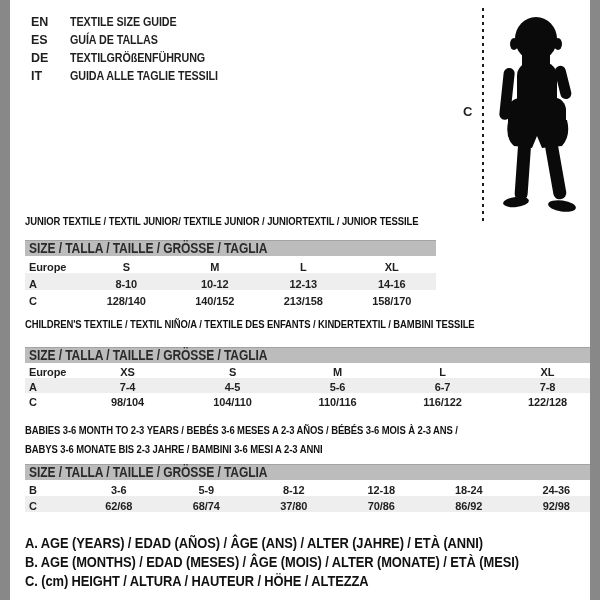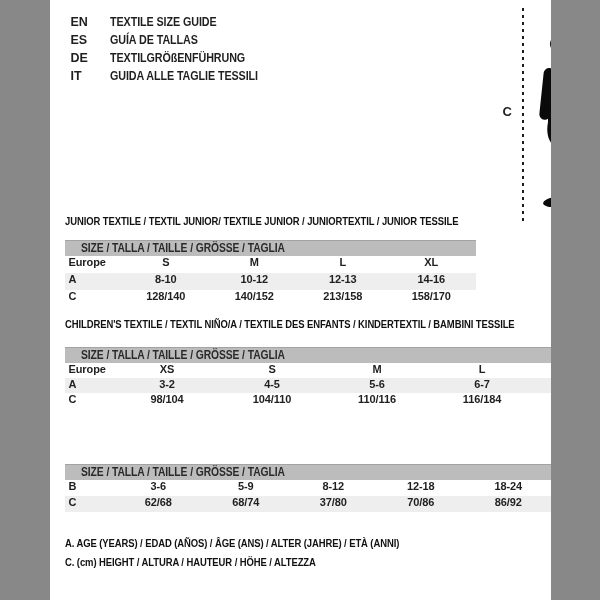--- a/index.html
+++ b/index.html
@@ -1,17 +1,17 @@
 <!DOCTYPE html>
 <html style="--text: #1f1f1f; --header-bar-bg: #bcbcbc; --shaded-row-bg: #eeeeee; --silhouette: #0a0a0a;"><head>
 <meta charset="utf-8">
 <style>
   html,body{margin:0;padding:0;background:#888;}
   .screen{
-    position:relative;width:501px;height:600px;margin:0 auto;
+    position:relative;width:580px;height:600px;margin:0 auto;
     background:#fff;overflow:hidden;
     font-family:"Liberation Sans","DejaVu Sans",sans-serif;
     color:var(--text,#1f1f1f);
     -webkit-font-smoothing:antialiased;
   }
   .cond{display:inline-block;transform:scaleX(0.86);transform-origin:0 50%;white-space:nowrap;letter-spacing:-0.1px;}
 
   
   .lang-block{position:absolute;left:21px;top:13px;}
   .lang-row{display:flex;height:18px;line-height:18px;font-weight:700;font-size:12.5px;}
@@ -28,40 +28,40 @@
 
   
   .section-title{position:absolute;left:15px;font-weight:700;font-size:11px;color:#111;}
   .section-title .line{height:19px;line-height:13px;}
 
   
   .size-table{position:absolute;left:15px;}
   .size-bar{
     background:var(--header-bar-bg,#bcbcbc);
     border-top:1px solid #a3a3a3;
-    height:15px;line-height:14px;padding-left:16px;
-    font-weight:700;font-size:12px;color:#2a2a2a;
+    height:15px;line-height:14px;padding-left:4px;
+    font-weight:700;font-size:14px;color:#2a2a2a;
   }
-  .trow{display:flex;align-items:flex-start;}
+  .trow{display:flex;align-items:flex-end;}
   .trow.shaded{background:var(--shaded-row-bg,#eeeeee);}
   .tcell{flex:1;text-align:center;font-weight:700;font-size:11px;letter-spacing:-0.1px;}
   .tcell:first-child{flex:0 0 auto;text-align:left;padding-left:4px;}
   .t1{width:411px;}
   .t1 .trow{height:17px;}
   .t1 .tcell:first-child{width:53px;}
   .t2{width:575px;}
   .t2 .trow{height:15px;}
   .t2 .tcell:first-child{width:46px;}
   .t3{width:575px;}
   .t3 .trow{height:16px;}
   .t3 .tcell:first-child{width:46px;}
 
   
   .footnotes{position:absolute;left:15px;top:536px;}
-  .foot-line{height:19px;line-height:14px;font-weight:700;font-size:11px;color:#111;}
+  .foot-line{height:19px;line-height:14px;font-weight:700;font-size:15px;color:#111;}
 </style>
 </head>
 <body>
 
 <div class="screen">
 
   <div class="lang-block">
     <div class="lang-row">
       <span class="lang-code">EN</span>
       <span class="lang-label cond">TEXTILE SIZE GUIDE</span>
@@ -144,37 +144,41 @@
         <div class="trow">
           <div class="tcell">Europe</div>
           <div class="tcell">XS</div>
           <div class="tcell">S</div>
           <div class="tcell">M</div>
           <div class="tcell">L</div>
           <div class="tcell">XL</div>
         </div>
         <div class="trow shaded">
           <div class="tcell">A</div>
-          <div class="tcell">3-2</div>
+          <div class="tcell">7-4</div>
           <div class="tcell">4-5</div>
           <div class="tcell">5-6</div>
           <div class="tcell">6-7</div>
           <div class="tcell">7-8</div>
         </div>
         <div class="trow">
           <div class="tcell">C</div>
           <div class="tcell">98/104</div>
           <div class="tcell">104/110</div>
           <div class="tcell">110/116</div>
-          <div class="tcell">116/184</div>
+          <div class="tcell">116/122</div>
           <div class="tcell">122/128</div>
         </div>
       </div>
   </div>
 
+  <div class="section-title" style="top:424px">
+    <div class="line"><span class="cond">BABIES 3-6 MONTH TO 2-3 YEARS / BEBÉS 3-6 MESES A 2-3 AÑOS / BÉBÉS 3-6 MOIS À 2-3 ANS /</span></div>
+    <div class="line"><span class="cond">BABYS 3-6 MONATE BIS 2-3 JAHRE / BAMBINI 3-6 MESI A 2-3 ANNI</span></div>
+  </div>
   <div class="size-table t3" style="top:464px">
     <div class="size-bar">
       <span class="cond">SIZE / TALLA / TAILLE / GRÖSSE / TAGLIA</span>
     </div>
     <div>
         <div class="trow">
           <div class="tcell">B</div>
           <div class="tcell">3-6</div>
           <div class="tcell">5-9</div>
           <div class="tcell">8-12</div>
@@ -189,16 +193,17 @@
           <div class="tcell">37/80</div>
           <div class="tcell">70/86</div>
           <div class="tcell">86/92</div>
           <div class="tcell">92/98</div>
         </div>
       </div>
   </div>
 
   <div class="footnotes">
     <div class="foot-line"><span class="cond">A. AGE (YEARS) / EDAD (AÑOS) / ÂGE (ANS) / ALTER (JAHRE) / ETÀ (ANNI)</span></div>
+    <div class="foot-line"><span class="cond">B. AGE (MONTHS) / EDAD (MESES) / ÂGE (MOIS) / ALTER (MONATE) / ETÀ (MESI)</span></div>
     <div class="foot-line"><span class="cond">C. (cm) HEIGHT / ALTURA / HAUTEUR / HÖHE / ALTEZZA</span></div>
   </div>
 
 </div>
 
 </body></html>

